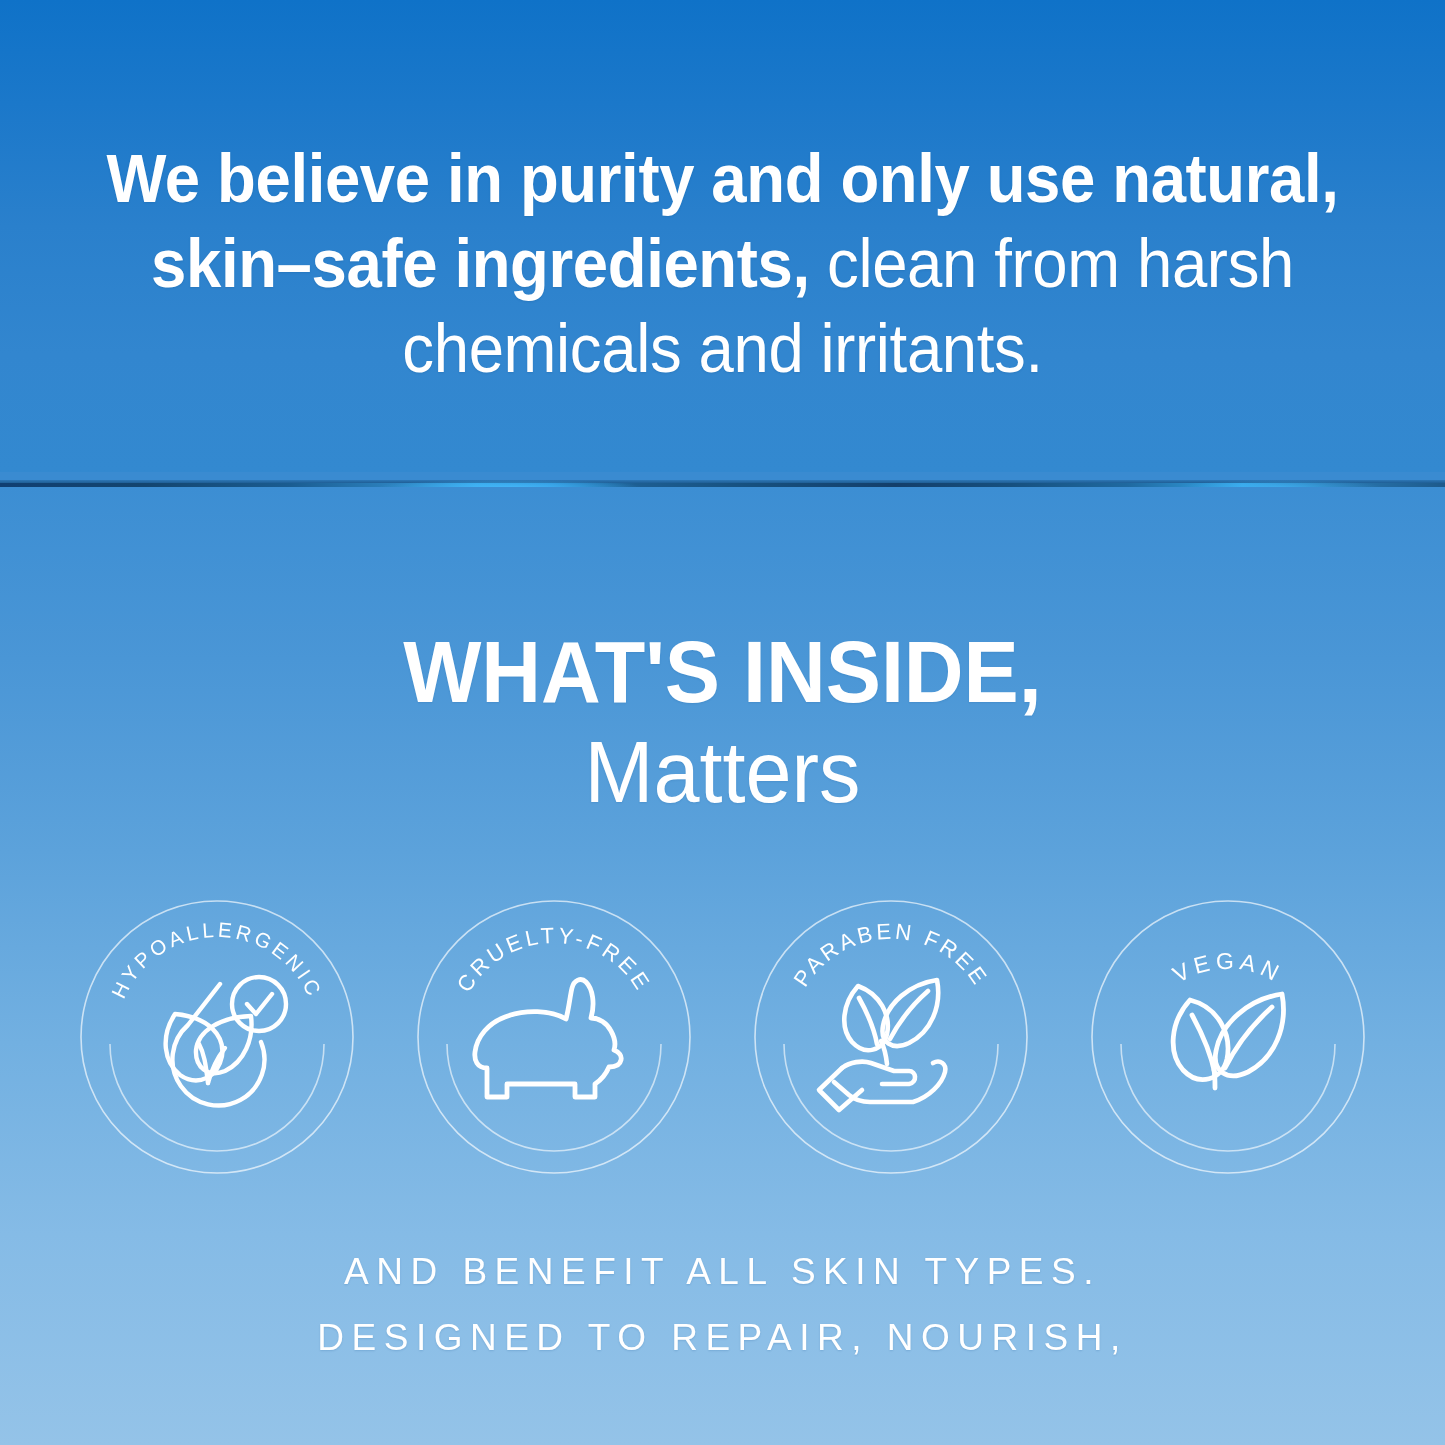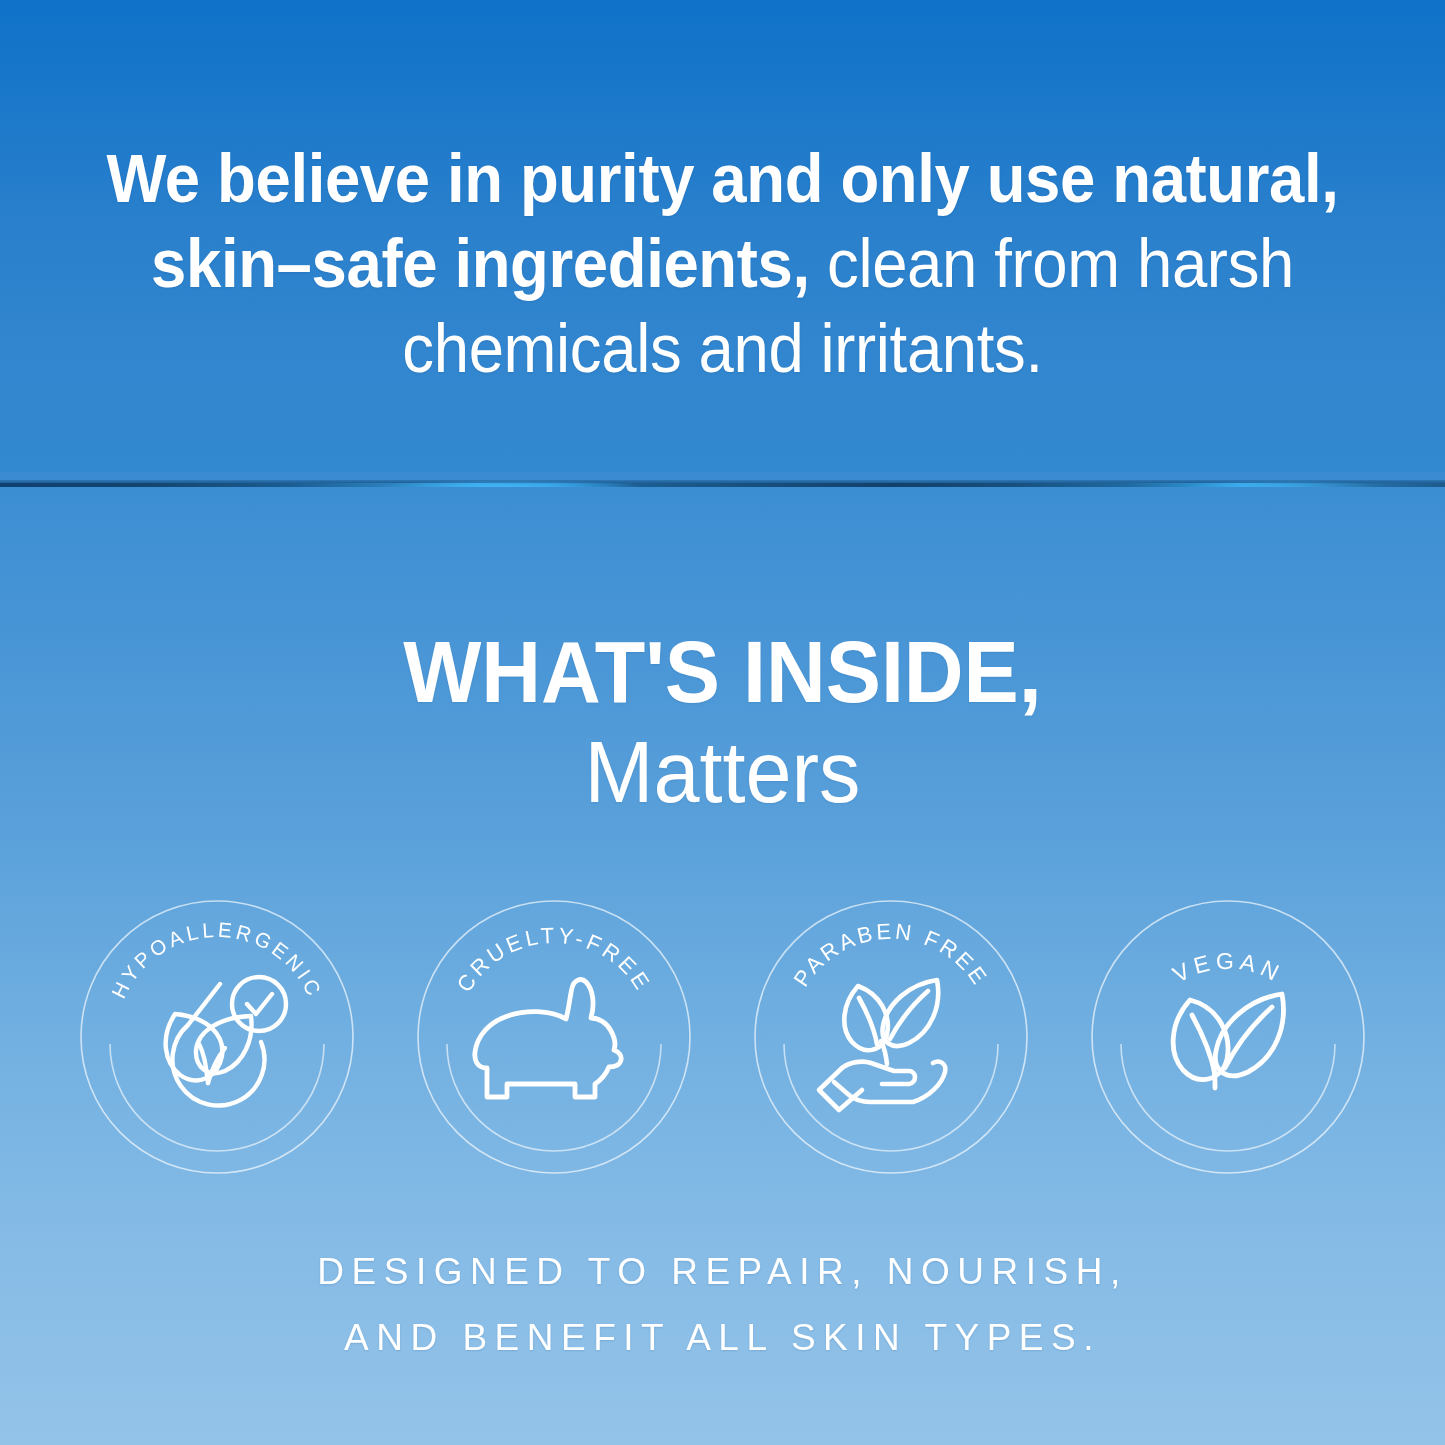--- a/index.html
+++ b/index.html
@@ -313,18 +313,18 @@
             <path d="M 189 115 C 169 133 153 154 142 176"></path>
 
             <path d="M 132 196 C 132 189 132 183 131 178"></path>
           </g>
         </svg>
       </div>
 
     </div>
 
     <div class="footer-copy">
+      <span>AND BENEFIT ALL SKIN TYPES.</span>
       <span>DESIGNED TO REPAIR, NOURISH,</span>
-      <span>AND BENEFIT ALL SKIN TYPES.</span>
     </div>
 
   </div>
 </div>
 
 </body></html>

